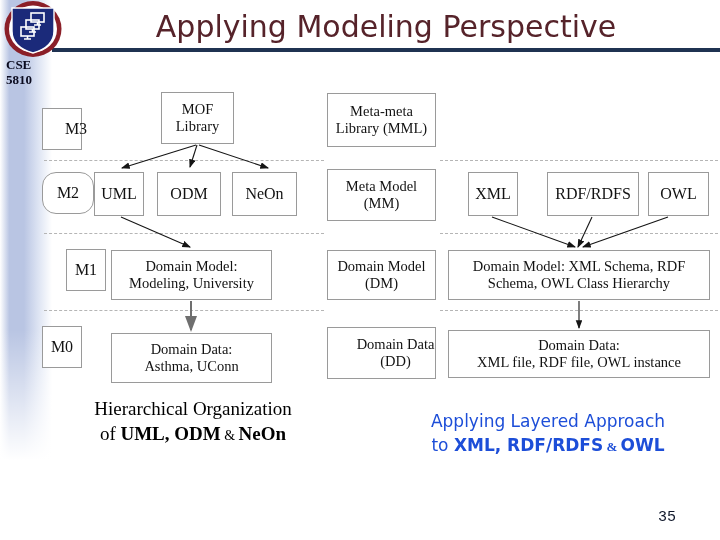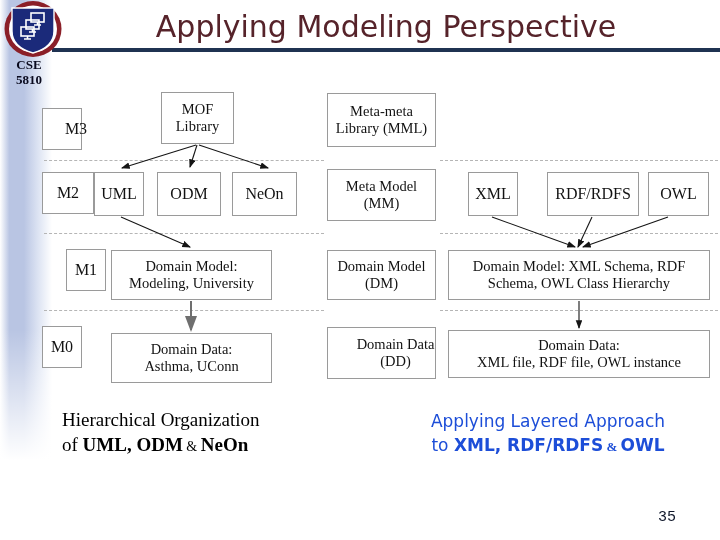--- a/index.html
+++ b/index.html
@@ -27,21 +27,21 @@
   .logo{
     position:absolute;left:4px;top:1px;width:58px;height:57px;z-index:6;
   }
   .logo svg{display:block;}
 
   
   .course-code{
     position:absolute;left:6px;top:57px;width:46px;z-index:7;
     font-family:"Liberation Serif", serif;
     font-weight:bold;font-size:13px;line-height:15px;
-    color:#0a0a1e;text-align:center;
+    color:#0a0a1e;
   }
 
   
   .slide-title{
     position:absolute;left:56px;top:8px;width:660px;height:38px;z-index:5;
     font-family:"DejaVu Sans", sans-serif;
     font-size:30px;color:#56232a;text-align:center;line-height:38px;
     white-space:nowrap;
   }
   .title-rule{
@@ -69,23 +69,23 @@
   
   .dash{
     position:absolute;height:0;border-top:1px dashed #b5b5b5;z-index:3;
   }
 
   
   .arrows{position:absolute;left:0;top:0;width:720px;height:540px;z-index:5;pointer-events:none;}
 
   
   .caption-left{
-    position:absolute;left:62px;top:407px;width:262px;z-index:6;
-    font-family:"Liberation Serif", serif;
-    font-size:19px;color:#000;line-height:25px;
+    position:absolute;left:62px;top:396px;width:262px;z-index:6;
+    font-family:"Liberation Serif", serif;
+    font-size:19px;color:#000;text-align:center;line-height:25px;
   }
   .caption-left .amp{font-size:14px;}
   .caption-left .b{font-weight:bold;}
 
   .caption-right{
     position:absolute;left:398px;top:409px;width:300px;z-index:6;
     font-family:"DejaVu Sans", sans-serif;
     font-size:17px;color:#1d4ed8;text-align:center;line-height:24px;
   }
   .caption-right .b{font-weight:bold;}
@@ -133,21 +133,21 @@
 
   <div class="dash" style="left:44px;  top:160px; width:280px;"></div>
   <div class="dash" style="left:44px;  top:233px; width:280px;"></div>
   <div class="dash" style="left:44px;  top:310px; width:280px;"></div>
 
   <div class="dash" style="left:440px; top:160px; width:278px;"></div>
   <div class="dash" style="left:440px; top:233px; width:278px;"></div>
   <div class="dash" style="left:440px; top:310px; width:278px;"></div>
 
   <div class="node lvl" style="left:42px;top:108px;width:40px;height:42px;padding-left:28px;">M3</div>
-  <div class="node lvl" style="left:42px;top:172px;width:52px;height:42px;">M2</div>
+  <div class="node lvl" style="left:42px;top:172px;width:52px;height:42px;border-radius:14px;">M2</div>
   <div class="node lvl" style="left:42px;top:249px;width:40px;height:42px;margin-left:24px;">M1</div>
   <div class="node lvl" style="left:42px;top:326px;width:40px;height:42px;">M0</div>
 
   <div class="node med" style="left:161px;top:92px;width:73px;height:52px;white-space:pre-line;">MOF
 Library</div>
 
   <div class="node lvl" style="left:94px;top:172px;width:50px;height:44px;">UML</div>
   <div class="node lvl" style="left:157px;top:172px;width:64px;height:44px;">ODM</div>
   <div class="node lvl" style="left:232px;top:172px;width:65px;height:44px;">NeOn</div>
 

